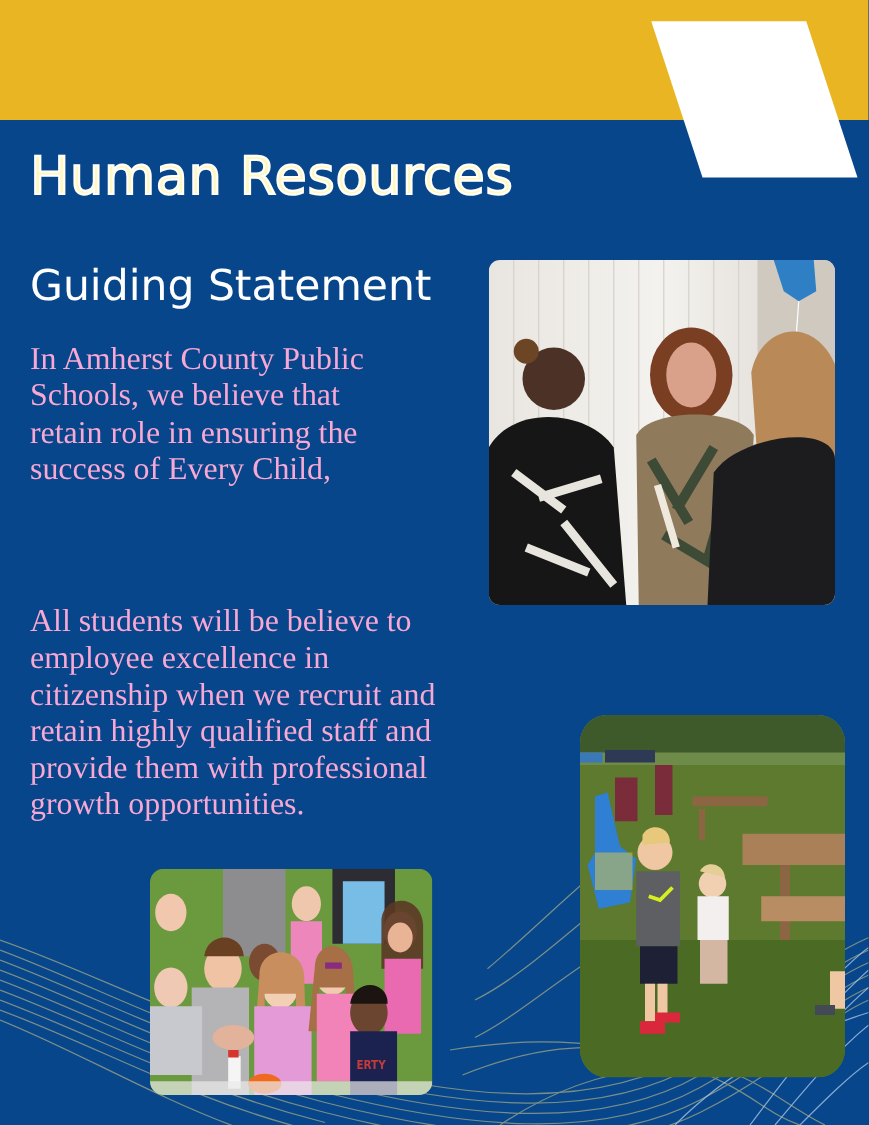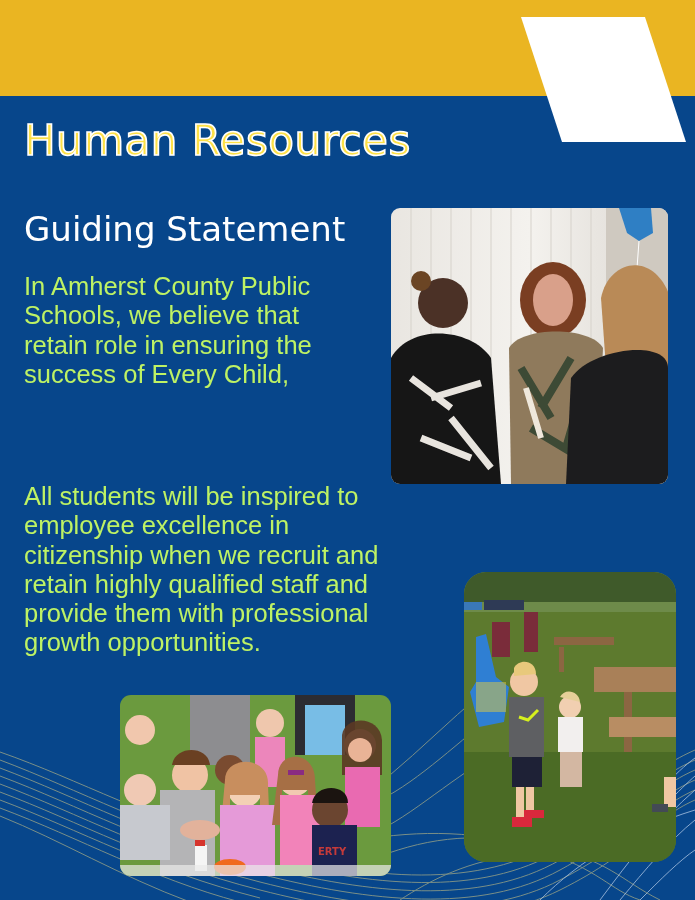--- a/index.html
+++ b/index.html
@@ -3,33 +3,33 @@
 <meta charset="utf-8">
 <style>
   html, body { margin: 0; padding: 0; }
   body { width: 695px; height: 900px; overflow: hidden; background: #07468B; font-family: "DejaVu Sans", "Liberation Sans", sans-serif; }
   .page { position: relative; width: 695px; height: 900px; background: #07468B; overflow: hidden; }
   .top-band { position: absolute; left: 0; top: 0; width: 695px; height: 96px; background: #EAB522; }
   .parallelogram { position: absolute; left: 0; top: 0; width: 695px; height: 900px; pointer-events: none; }
   .waves { position: absolute; left: 0; top: 680px; width: 695px; height: 220px; pointer-events: none; }
 
   .title { position: absolute; left: 24px; top: 113px; font-size: 42px; line-height: 56px; font-weight: normal;
-           color: #fde047; -webkit-text-stroke: 1.6px #ffffff; letter-spacing: 0.5px; white-space: nowrap;
+           color: #fef9c3; -webkit-text-stroke: 1.6px #ffffff; letter-spacing: 0.5px; white-space: nowrap;
            font-family: "DejaVu Sans", sans-serif; }
   .heading { position: absolute; left: 24px; top: 205px; font-size: 34px; line-height: 48px; font-weight: normal; color: #ffffff; white-space: nowrap; }
-  .para { position: absolute; left: 24px; color: #bef264; font-size: 25.5px; line-height: 29.3px; margin: 0; font-family: Liberation Sans, sans-serif; letter-spacing: 0px; }
+  .para { position: absolute; left: 24px; color: #f9a8d4; font-size: 25.5px; line-height: 29.3px; margin: 0; font-family: Liberation Serif, serif; letter-spacing: 0px; }
   .para span { display: block; white-space: nowrap; }
   .p1 { top: 272px; }
   .p2 { top: 482px; }
 
   .photo { position: absolute; overflow: hidden; }
   .photo svg { display: block; width: 100%; height: 100%; }
   .photo-1 { left: 391px; top: 208px; width: 277px; height: 276px; border-radius: 9px; }
   .photo-2 { left: 464px; top: 572px; width: 212px; height: 290px; border-radius: 22px; }
-  .photo-3 { left: 120px; top: 695px; width: 271px; height: 181px; border-radius: 11px; }
+  .photo-3 { left: 120px; top: 695px; width: 226px; height: 181px; border-radius: 11px; }
 </style>
 </head>
 <body>
 
 <div class="page">
 
   <div class="top-band"></div>
 
   <svg class="parallelogram" viewBox="0 0 695 900">
     <polygon points="521,17 645,17 686,142 562,142" fill="#FFFFFF"></polygon>
@@ -68,21 +68,21 @@
   <div class="heading">Guiding Statement</div>
 
   <p class="para p1">
     <span>In Amherst County Public</span>
     <span>Schools, we believe that</span>
     <span>retain role in ensuring the</span>
     <span>success of Every Child,</span>
   </p>
 
   <p class="para p2">
-    <span>All students will be inspired to</span>
+    <span>All students will be believe to</span>
     <span>employee excellence in</span>
     <span>citizenship when we recruit and</span>
     <span>retain highly qualified staff and</span>
     <span>provide them with professional</span>
     <span>growth opportunities.</span>
   </p>
 
   <div class="photo photo-1">
     <svg viewBox="0 0 277 276" preserveAspectRatio="none">
       <defs>

